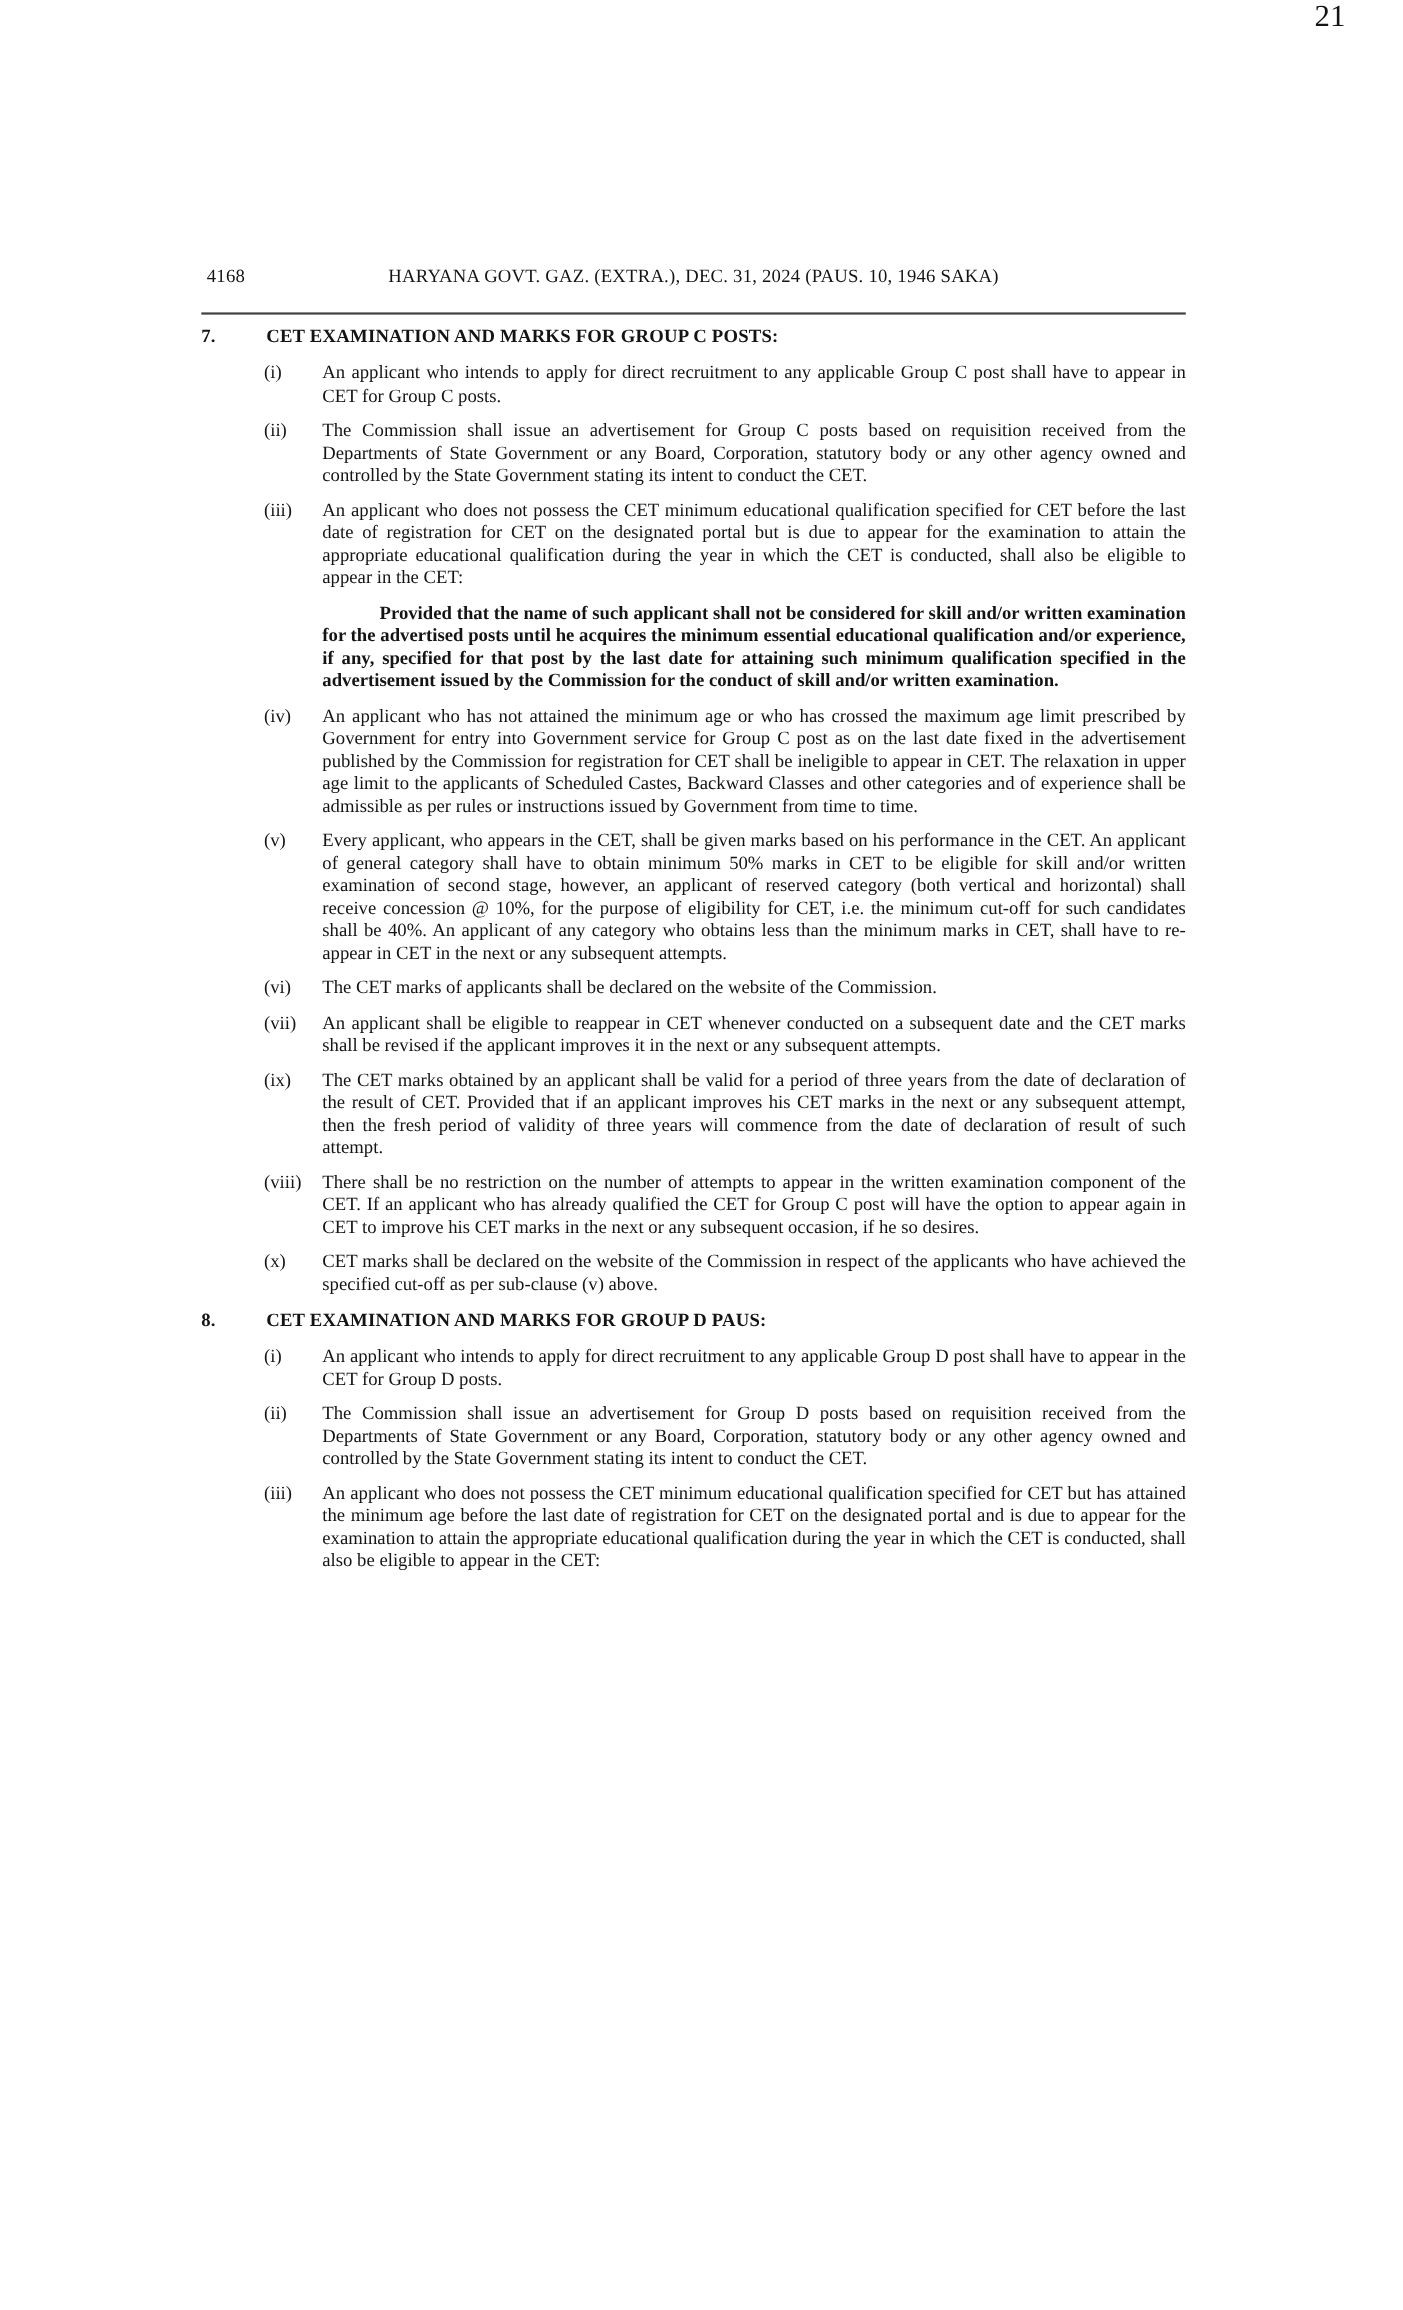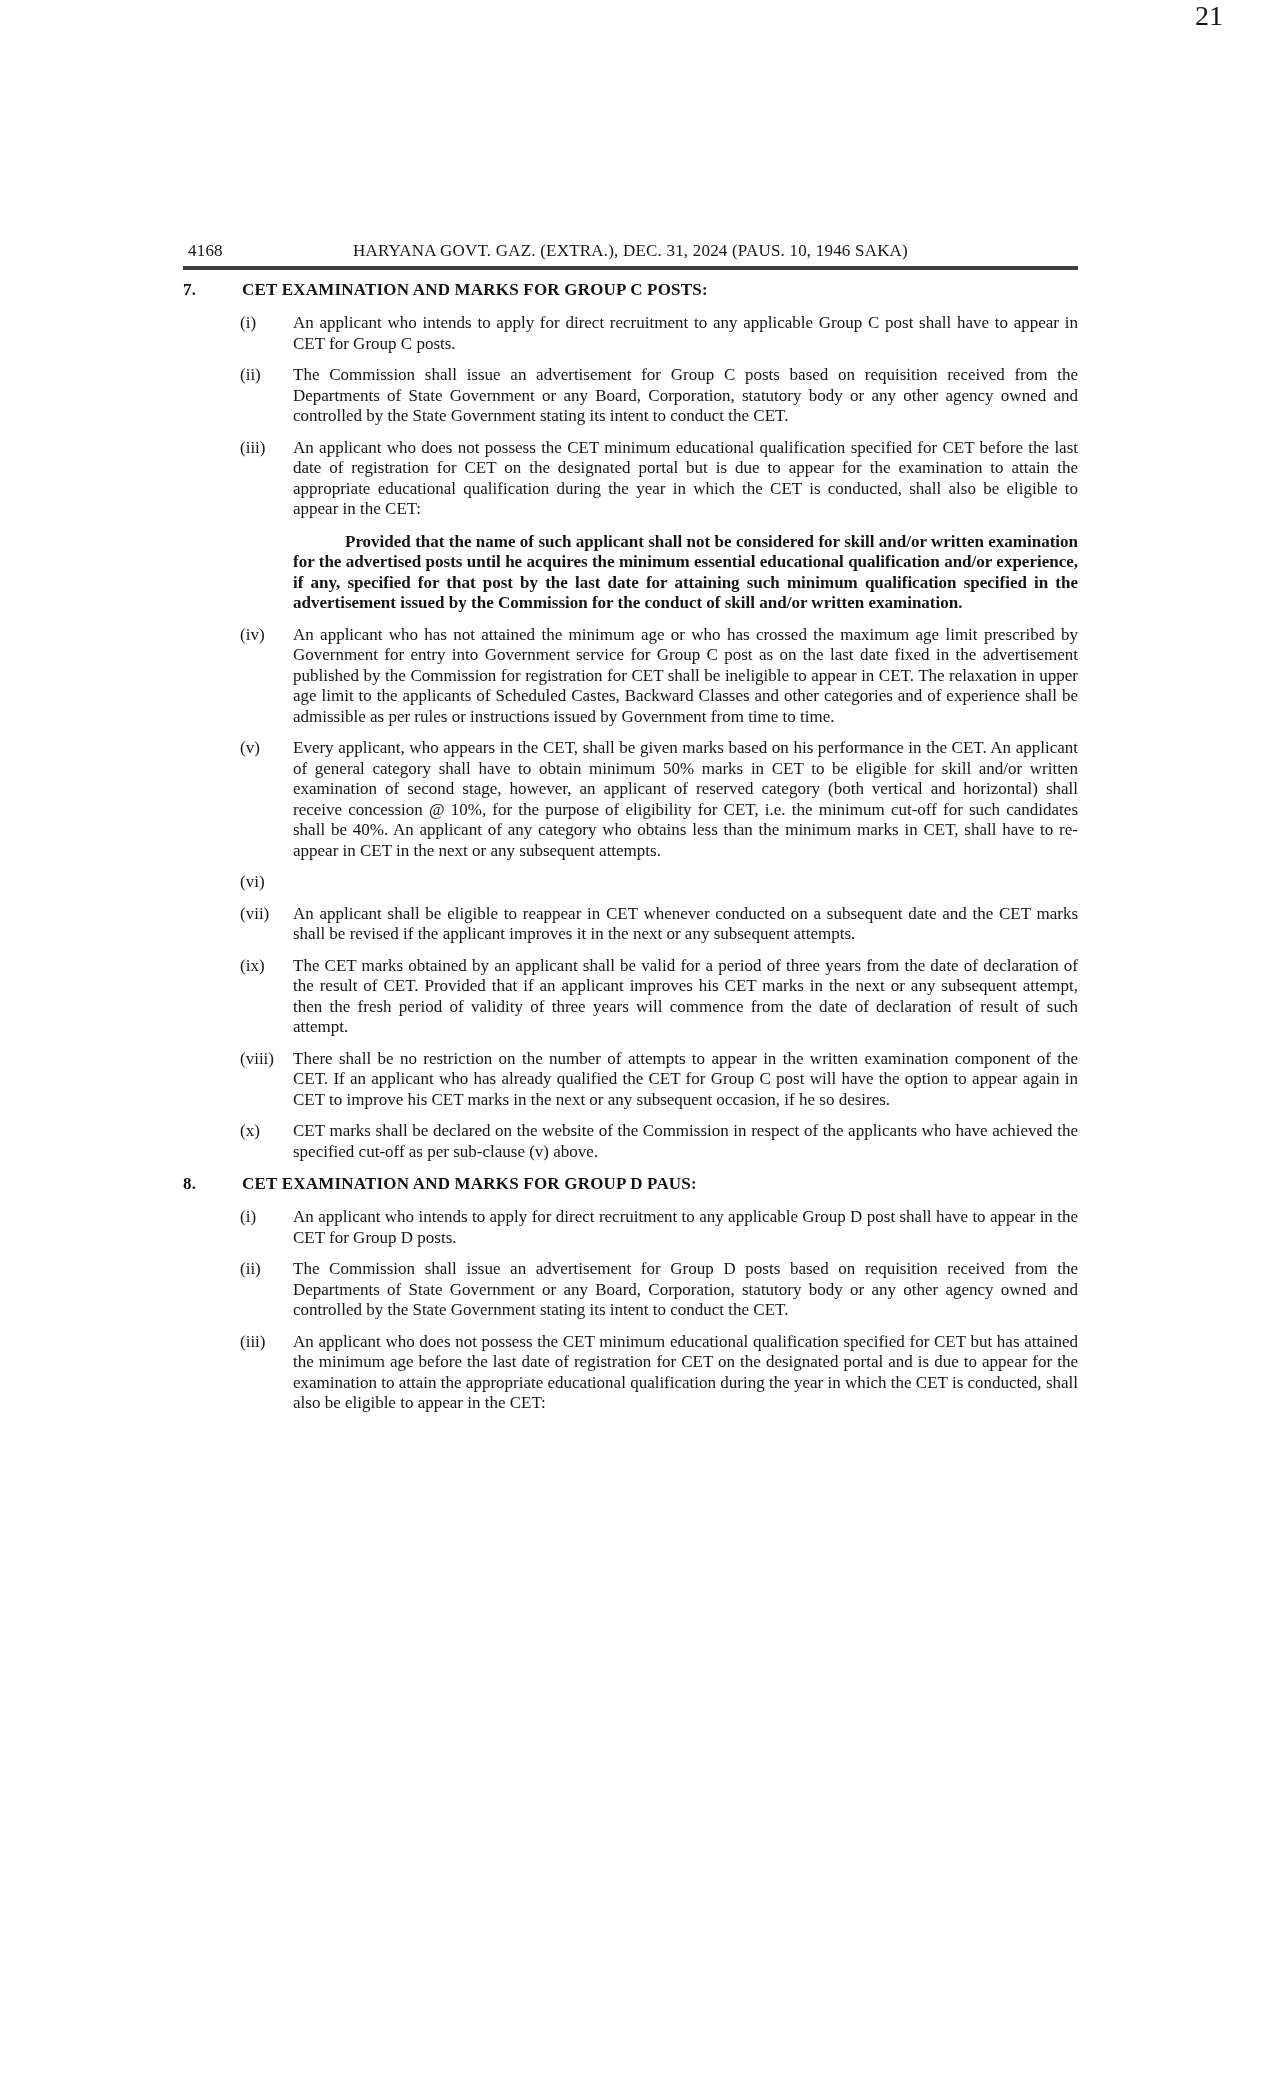--- a/index.html
+++ b/index.html
@@ -26,22 +26,22 @@
     position: absolute;
     top: 240px;
     left: 183px;
     width: 895px;
   }
   .gz-header {
     position: relative;
     text-align: center;
     font-size: 17px;
     line-height: 21px;
-    padding-bottom: 5px;
-    border-bottom: 4px solid #404040;
+    padding-bottom: 23px;
+    border-bottom: 2px solid #404040;
     letter-spacing: 0.2px;
     white-space: nowrap;
   }
   .gz-header .header-left {
     position: absolute;
     left: 5px;
     top: 0;
   }
   .section-heading {
     display: flex;
@@ -125,20 +125,23 @@
 
   <div class="item">
     <span class="item-label">(v)</span>
     <div class="item-body">
       <p class="item-text">Every applicant, who appears in the CET, shall be given marks based on his performance in the CET. An applicant of general category shall have to obtain minimum 50% marks in CET to be eligible for skill and/or written examination of second stage, however, an applicant of reserved category (both vertical and horizontal) shall receive concession @ 10%, for the purpose of eligibility for CET, i.e. the minimum cut-off for such candidates shall be 40%. An applicant of any category who obtains less than the minimum marks in CET, shall have to re-appear in CET in the next or any subsequent attempts.</p>
     </div>
   </div>
 
   <div class="item">
     <span class="item-label">(vi)</span>
+    <div class="item-body">
+      <p class="item-text">The CET marks of applicants shall be declared on the website of the Commission.</p>
+    </div>
   </div>
 
   <div class="item">
     <span class="item-label">(vii)</span>
     <div class="item-body">
       <p class="item-text">An applicant shall be eligible to reappear in CET whenever conducted on a subsequent date and the CET marks shall be revised if the applicant improves it in the next or any subsequent attempts.</p>
     </div>
   </div>
 
   <div class="item">

